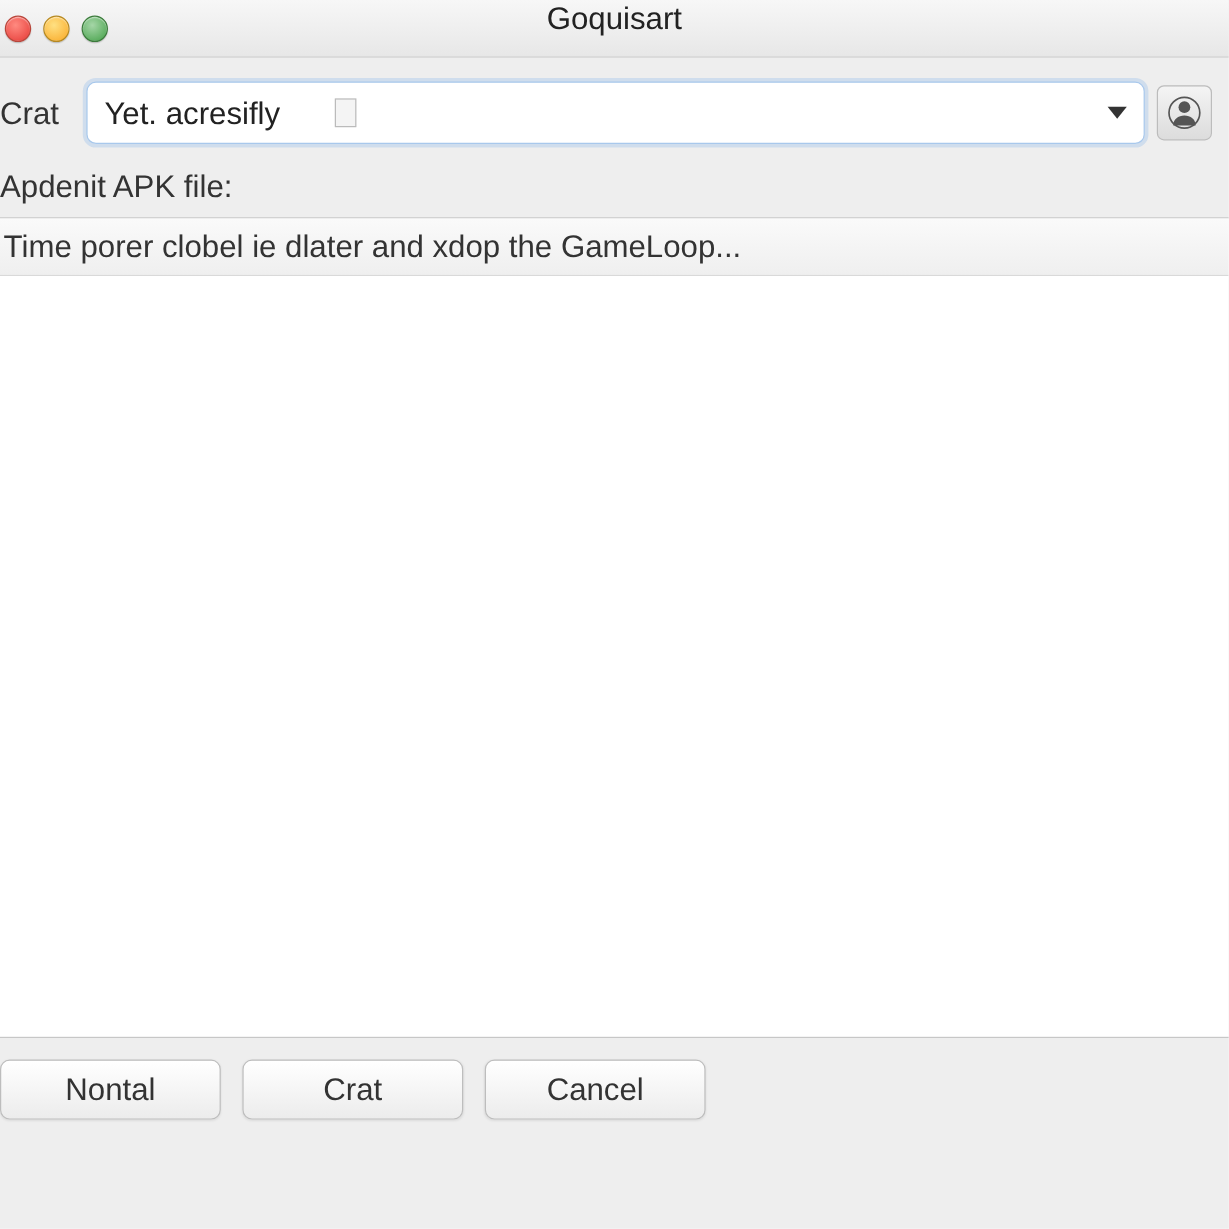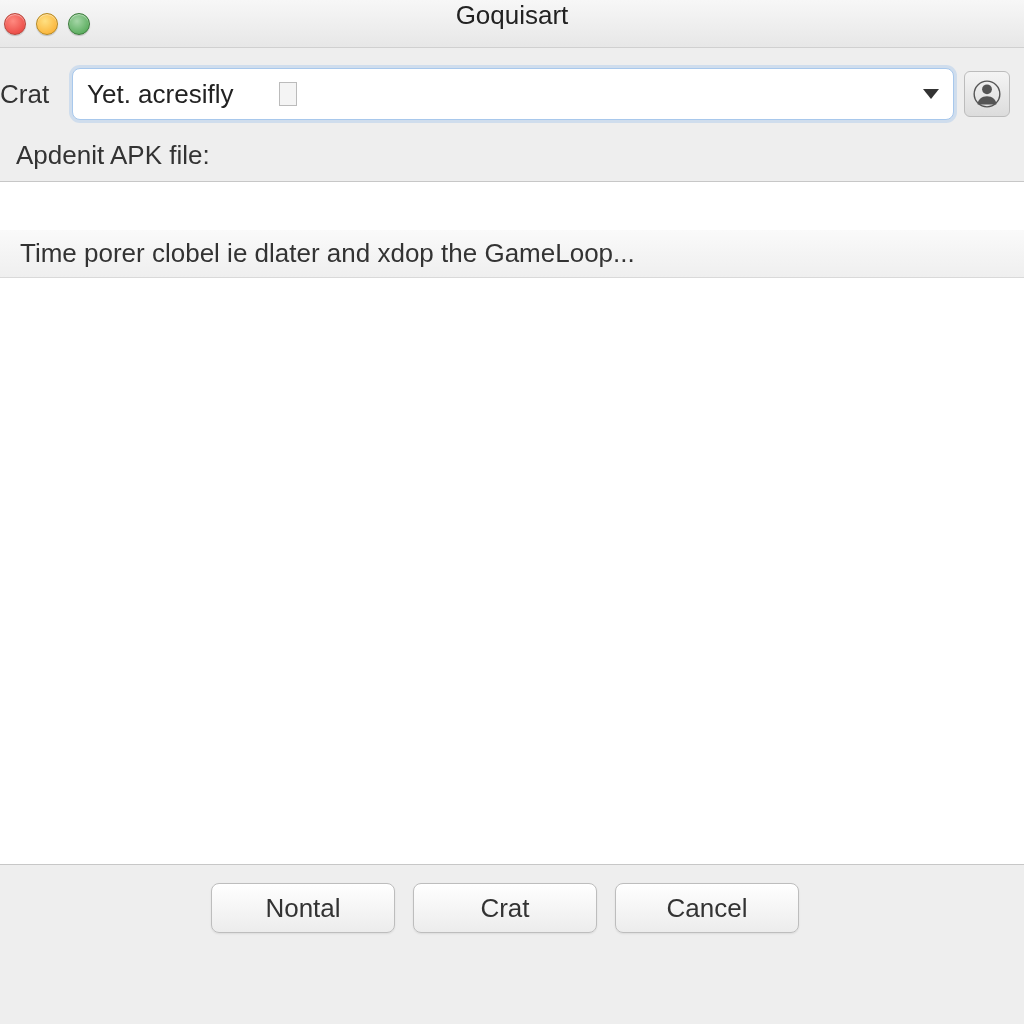--- a/index.html
+++ b/index.html
@@ -105,41 +105,40 @@
       background: linear-gradient(to bottom, #f4f4f4, #dcdcdc);
       display: flex;
       align-items: center;
       justify-content: center;
       cursor: pointer;
     }
     .icon-button svg { width: 28px; height: 28px; }
     .label-apk {
       font-size: 26px;
       color: #333;
-      padding: 6px 0 10px 16px;
+      padding: 6px 0 10px 0;
     }
     .listbox {
       border-top: 1px solid #c7c7c7;
       border-bottom: 1px solid #c7c7c7;
       background: #fff;
       height: 684px;
       overflow: auto;
     }
     .list-header {
       background: linear-gradient(to bottom, #fafafa, #efefef);
       border-bottom: 1px solid #d9d9d9;
-      padding: 8px 20px;
+      padding: 8px 3px;
       font-size: 26px;
       color: #333;
       white-space: nowrap;
-      margin-top: 48px;
     }
     .button-row {
       display: flex;
-      justify-content: center;
+      justify-content: flex-start;
       gap: 18px;
       padding: 18px 14px 18px 0;
     }
     .btn {
       min-width: 184px;
       height: 50px;
       border: 1px solid #bdbdbd;
       border-radius: 8px;
       background: linear-gradient(to bottom, #ffffff, #ececec);
       font-size: 26px;

